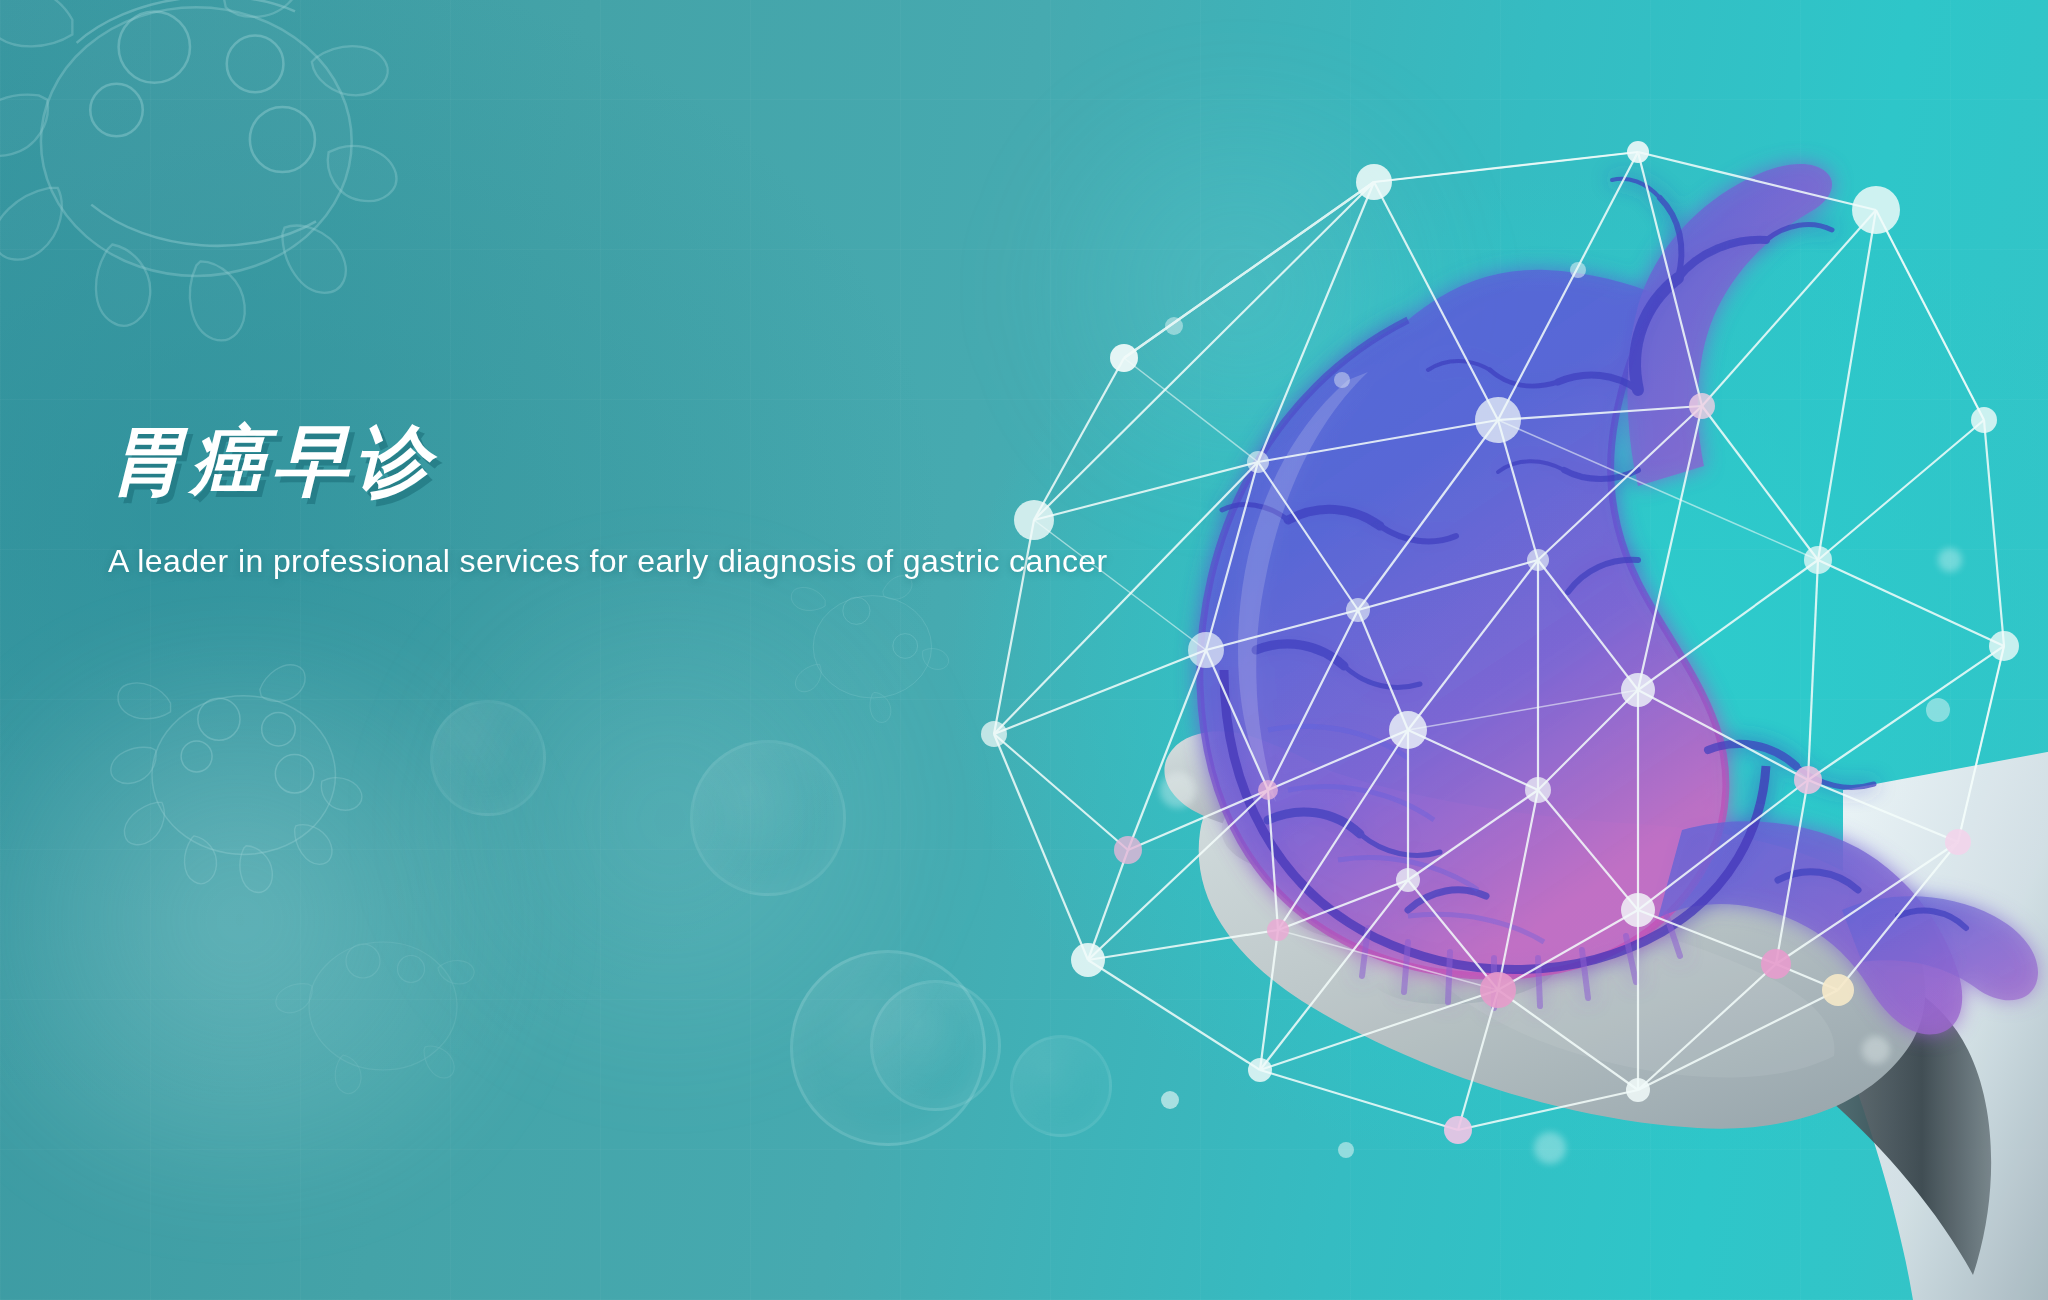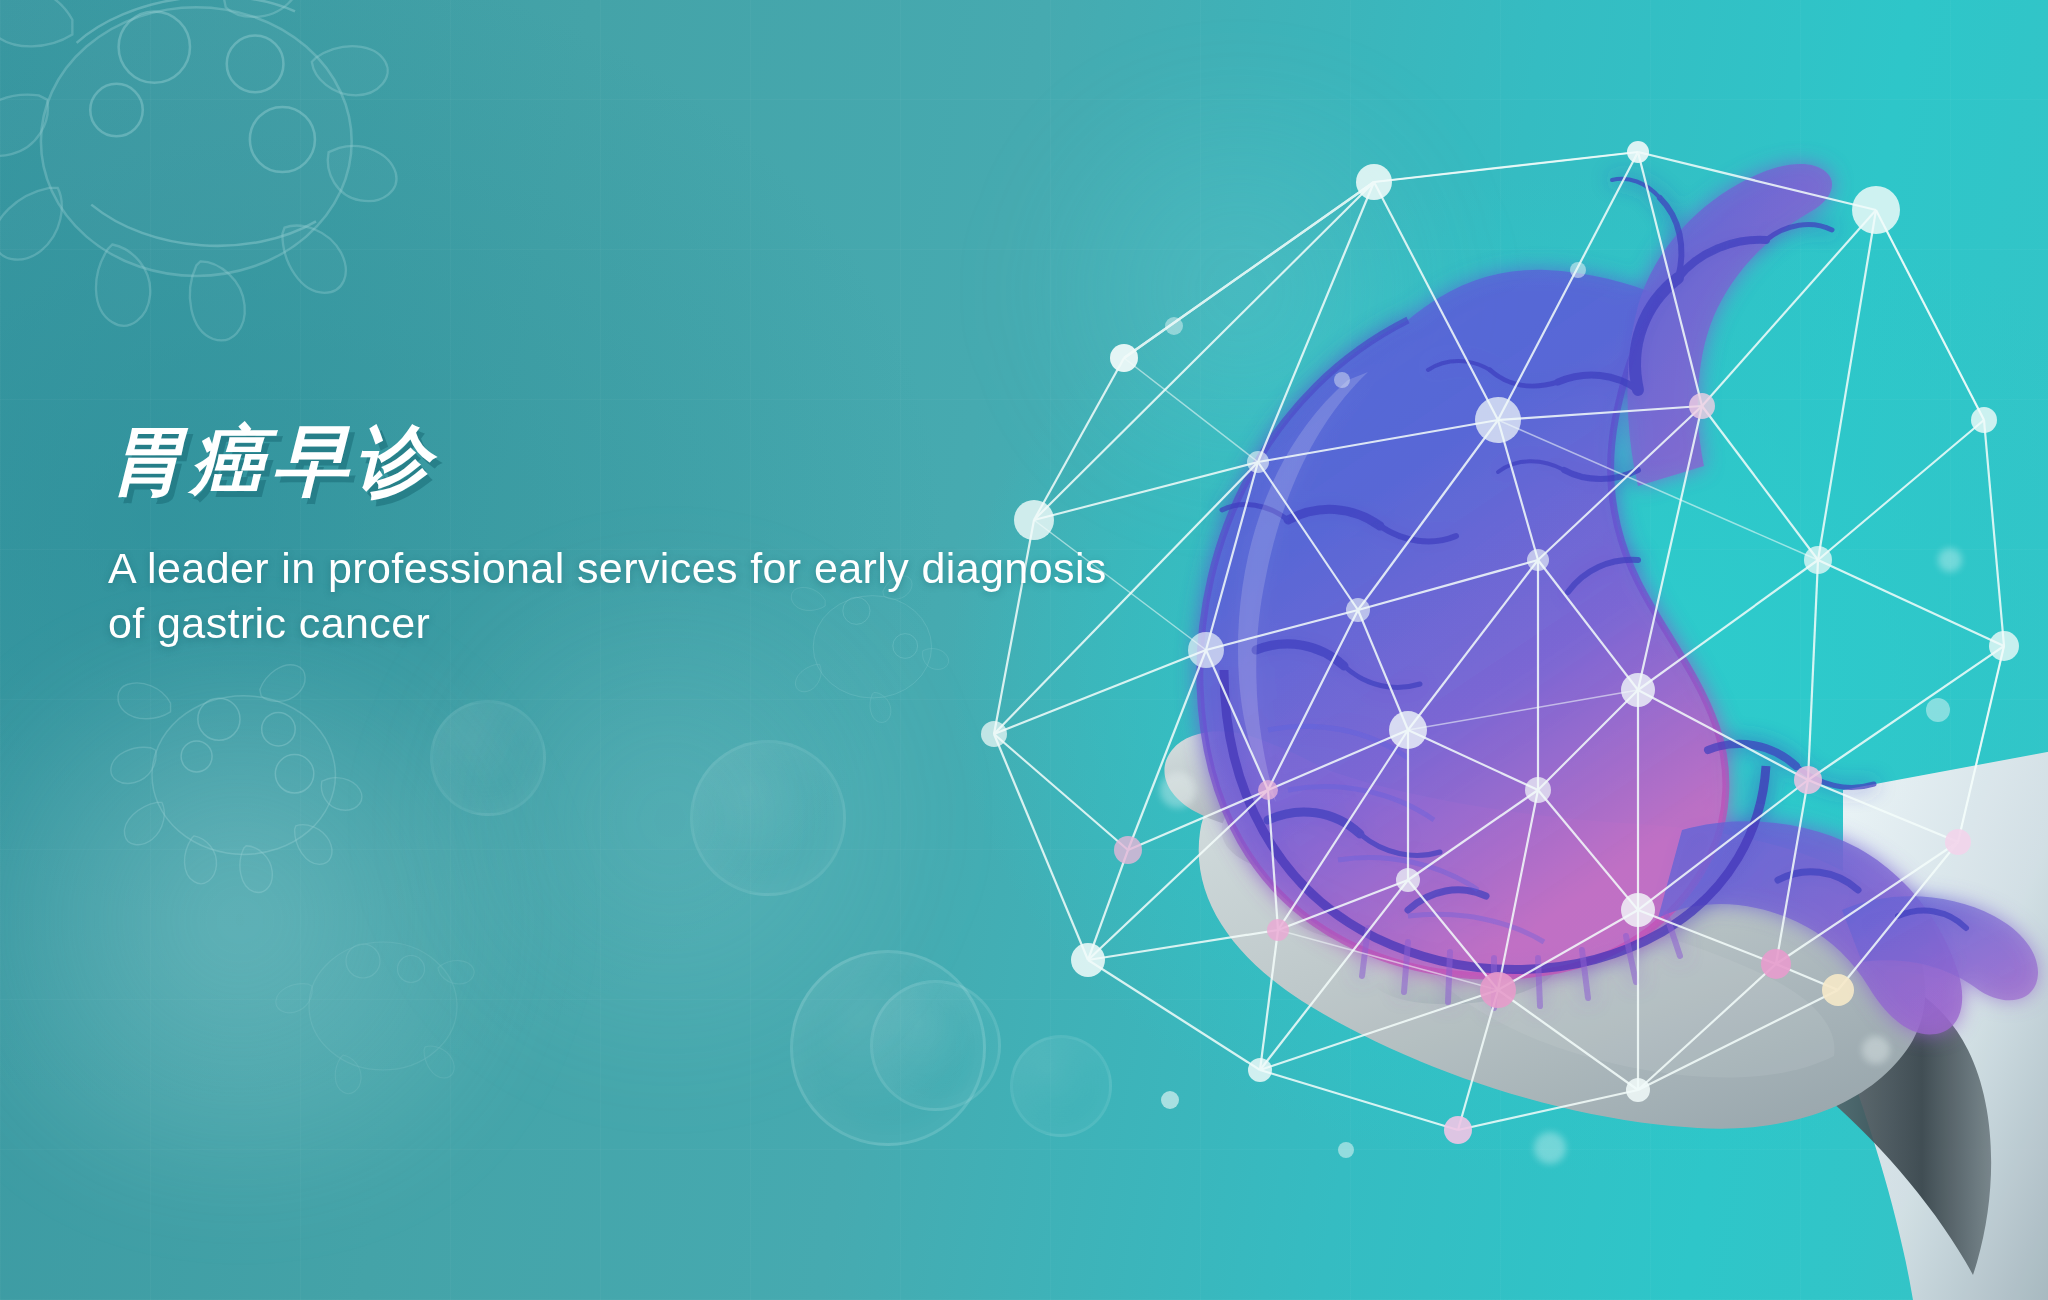--- a/index.html
+++ b/index.html
@@ -59,21 +59,21 @@
   .headline{
     font-size:76px;line-height:1.12;
     font-weight:bold;font-style:italic;
     color:#ffffff;letter-spacing:6px;
     text-shadow:5px 6px 0 rgba(26,108,118,0.55);
     white-space:nowrap;
   }
   .headline .l2{margin-top:6px;}
   .subtitle{
     margin-top:38px;
-    font-size:43px;line-height:1.28;
+    font-size:32px;line-height:1.28;
     color:#ffffff;font-weight:normal;letter-spacing:.4px;
     text-shadow:0 2px 7px rgba(22,95,105,0.40);
     max-width:1010px;
   }
 
   
   #artwork{position:absolute;right:-10px;top:90px;width:1120px;height:1210px;}
   #artwork svg{display:block;width:100%;height:100%;overflow:visible;}
 
   .node{fill:#f2fbfa;}

